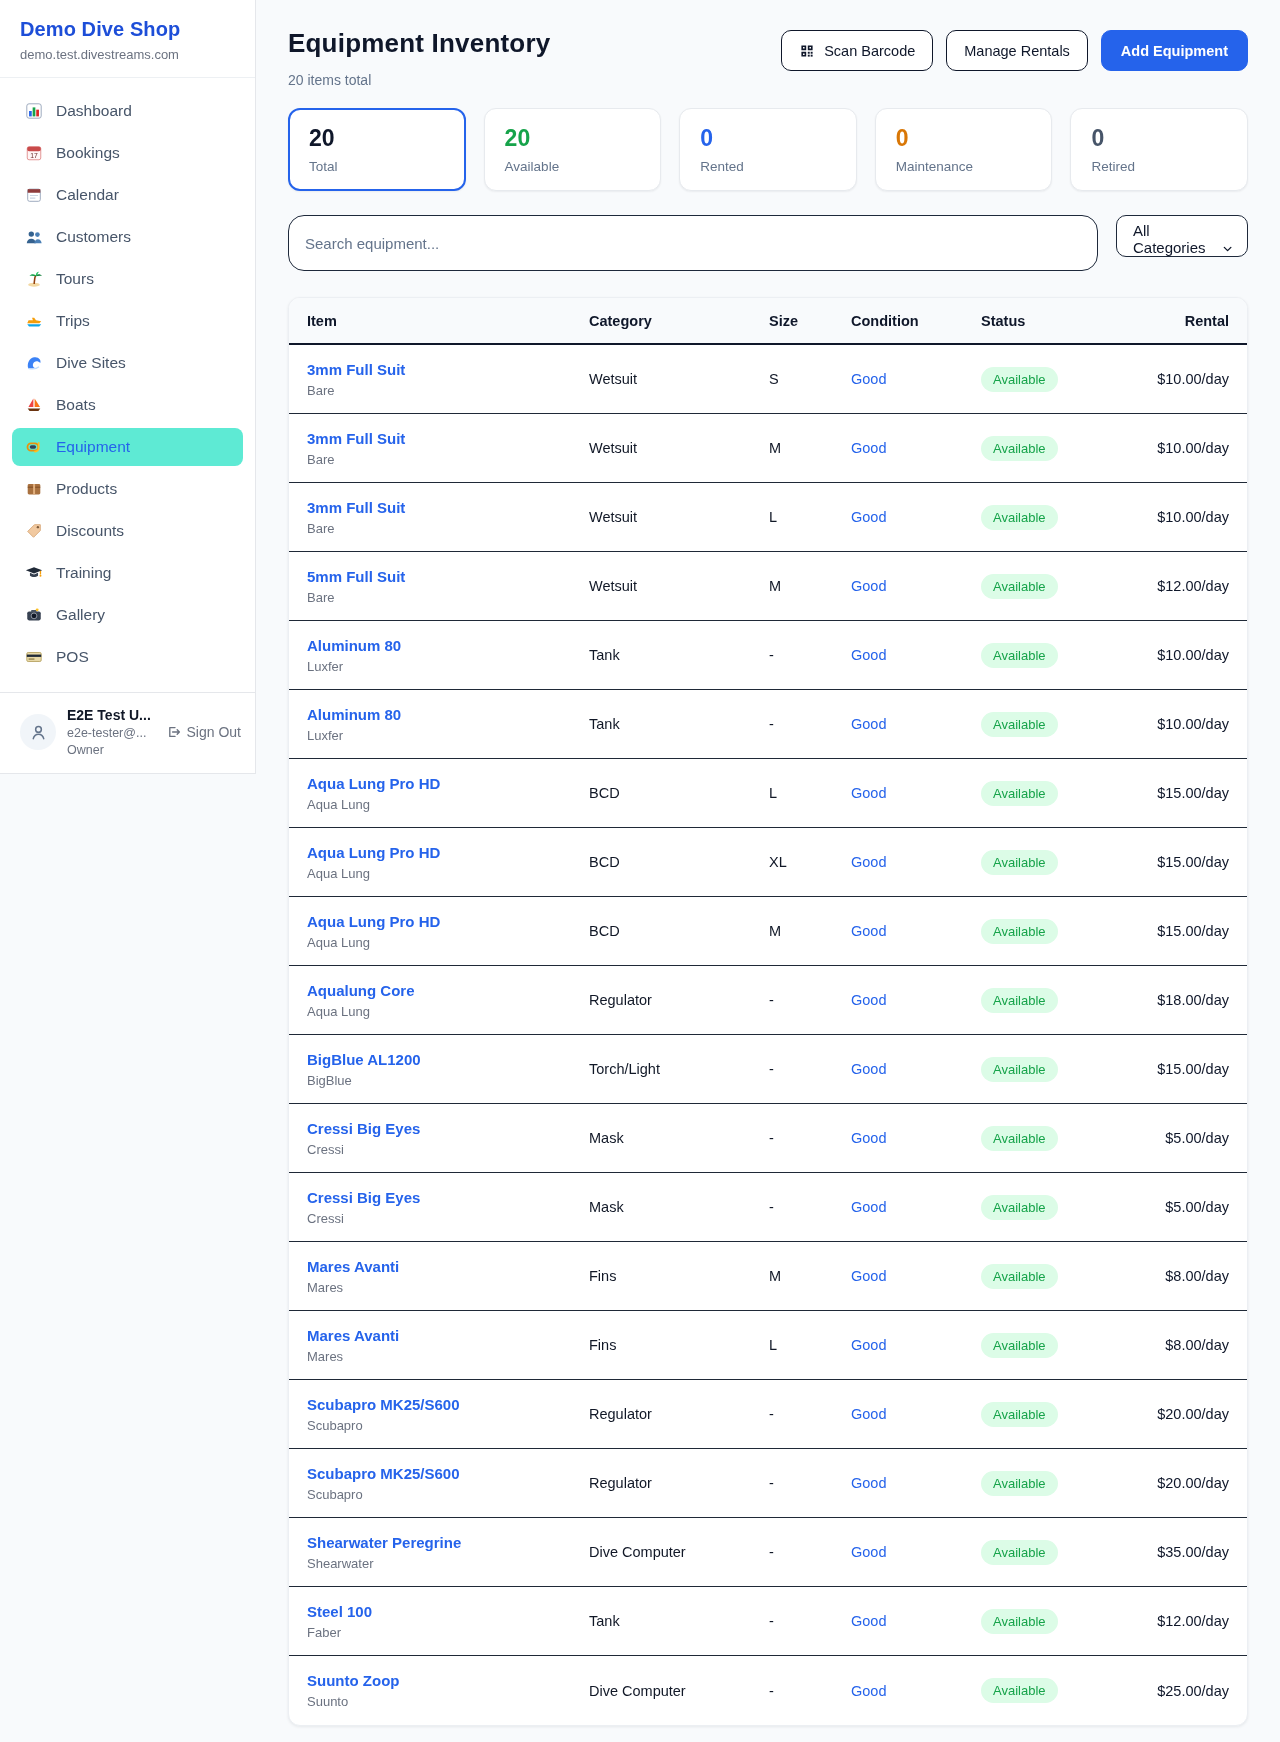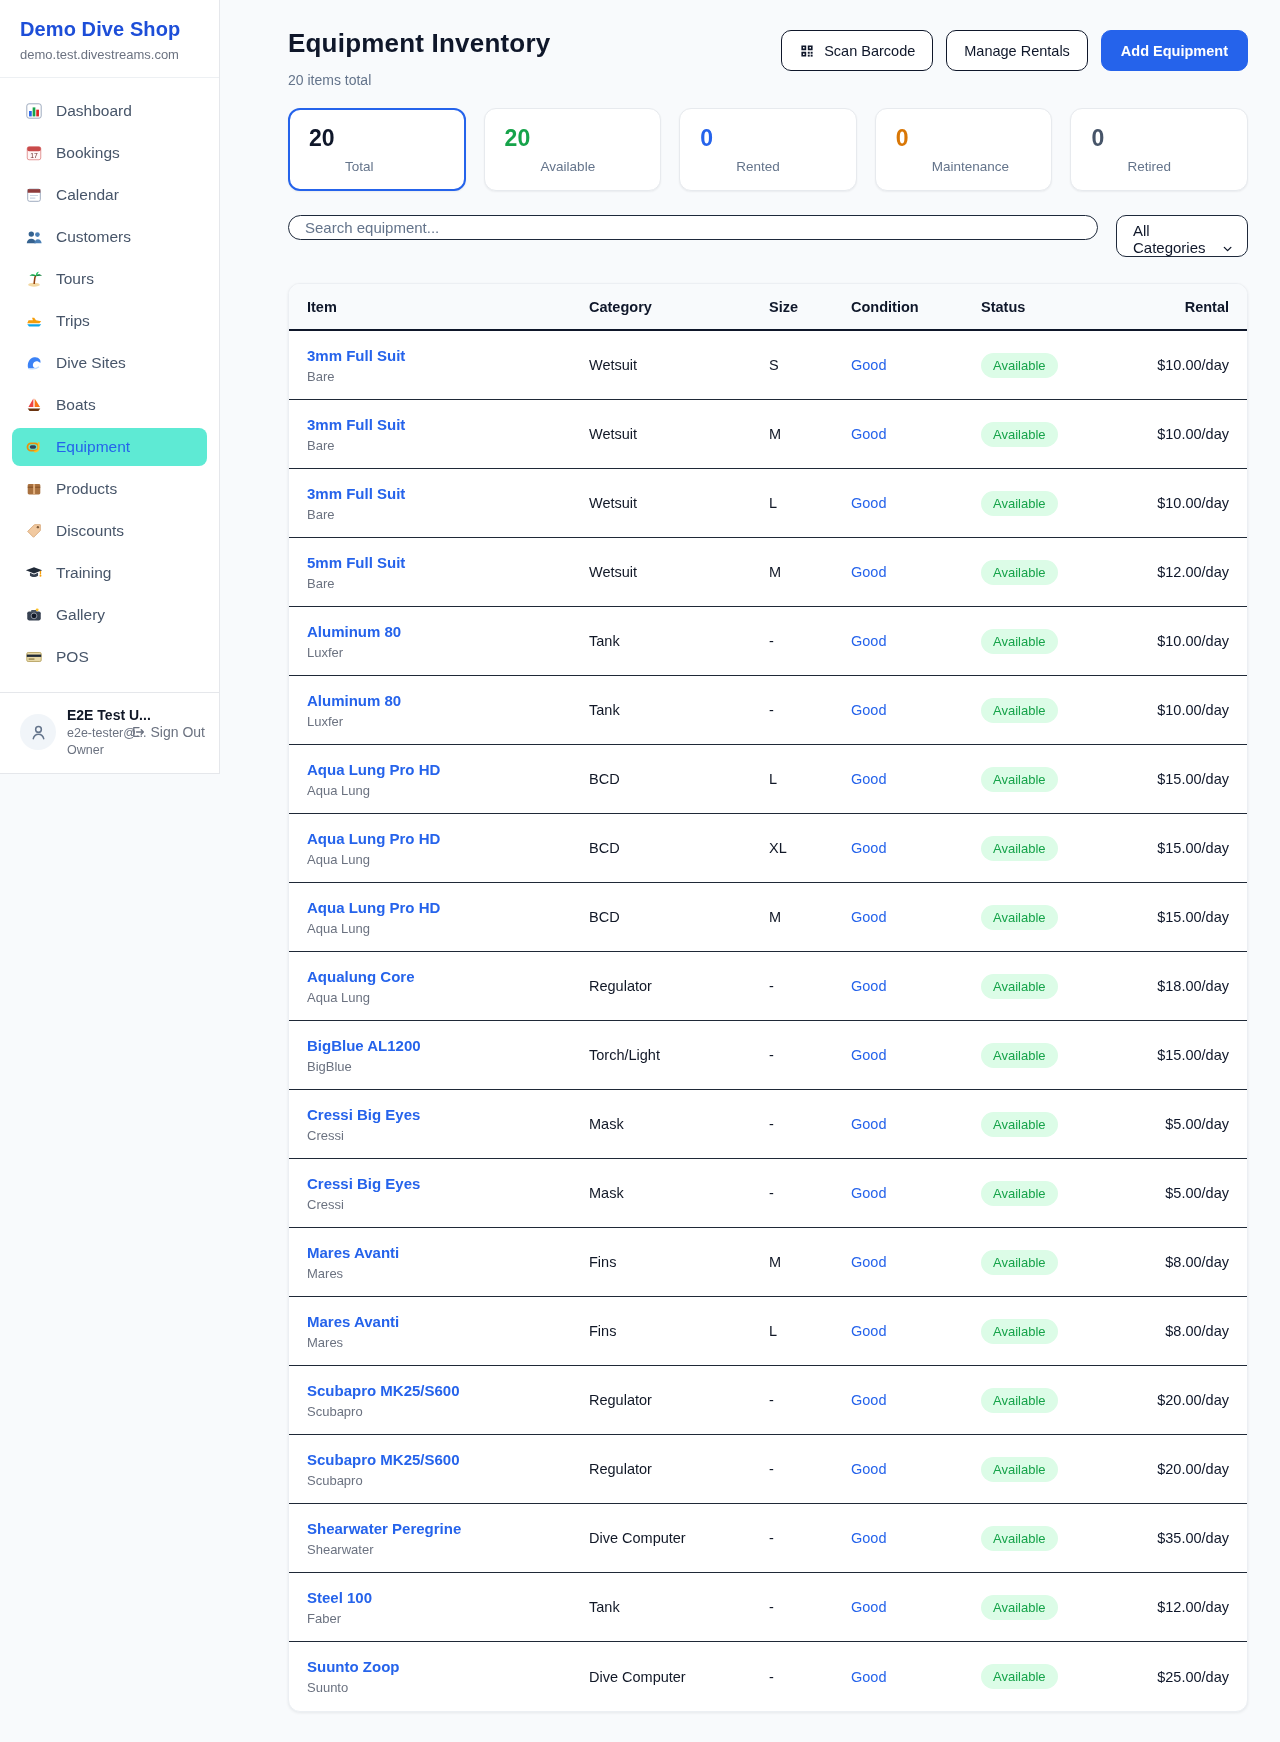--- a/index.html
+++ b/index.html
@@ -6,21 +6,21 @@
   html, body { width: 1280px; height: 1742px; }
   body {
     font-family: "Liberation Sans", sans-serif;
     background: #f8fafc;
     color: #0f172a;
     overflow: hidden;
     position: relative;
   }
   
   .sidebar {
-    position: absolute; left: 0; top: 0; width: 220px;
+    position: absolute; left: 0; top: 0; width: 256px;
     background: #ffffff;
     border-right: 1px solid #e5e7eb;
     border-bottom: 1px solid #e5e7eb;
   }
   .brand { padding: 18px 20px 15px; border-bottom: 1px solid #edf0f3; }
   .brand-name { font-size: 20px; font-weight: bold; color: #1d4ed8; letter-spacing: .1px; }
   .brand-domain { font-size: 13px; color: #6b7280; margin-top: 6px; }
   .nav { padding: 14px 12px 12px; }
   .nav-item {
     display: flex; align-items: center; gap: 13px;
@@ -71,25 +71,25 @@
     background: #fff; border: 1px solid #e7eaee; border-radius: 12px;
     padding: 16px 20px; box-shadow: 0 1px 2px rgba(15,23,42,.06); cursor: pointer;
   }
   .stat-card.active { border: 2px solid #2563eb; padding: 15px 19px; }
   .stat-value { font-size: 23px; font-weight: bold; }
   .stat-value.navy { color: #0f172a; }
   .stat-value.green { color: #16a34a; }
   .stat-value.blue { color: #2563eb; }
   .stat-value.orange { color: #d97706; }
   .stat-value.slate { color: #475569; }
-  .stat-label { font-size: 13.5px; color: #64748b; margin-top: 7px; margin-left: 36px; }
+  .stat-label { font-size: 13.5px; color: #64748b; margin-top: 7px; }
   
   .filters { display: flex; gap: 18px; margin-bottom: 26px; }
   .search-input {
-    flex: 1; height: 25px;
+    flex: 1; height: 56px;
     border: 1px solid #1e293b; border-radius: 16px;
     padding: 0 16px; font-family: inherit; font-size: 15px;
     color: #0f172a; background: #fff; outline: none;
   }
   .search-input::placeholder { color: #64748b; }
   .category-select {
     width: 132px; height: 42px;
     border: 1px solid #1e293b; border-radius: 10px; background: #fff;
     display: flex; align-items: flex-end; justify-content: space-between;
     padding: 0 13px 0 16px; font-size: 15px; cursor: pointer;

